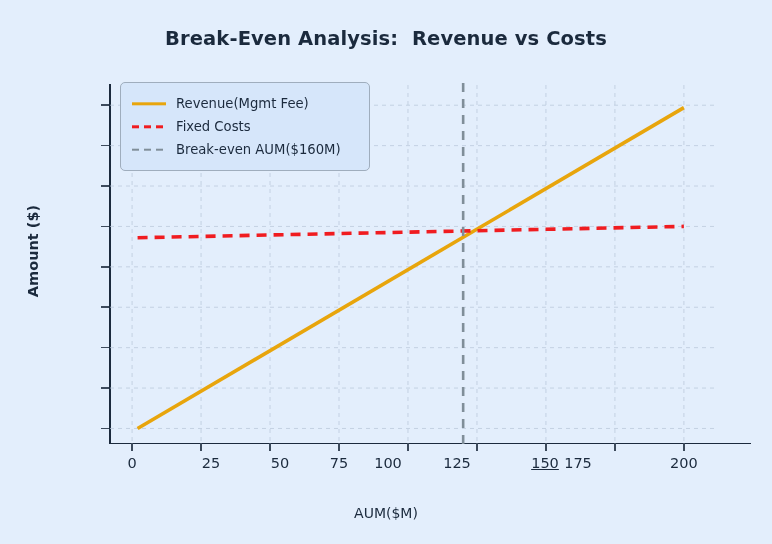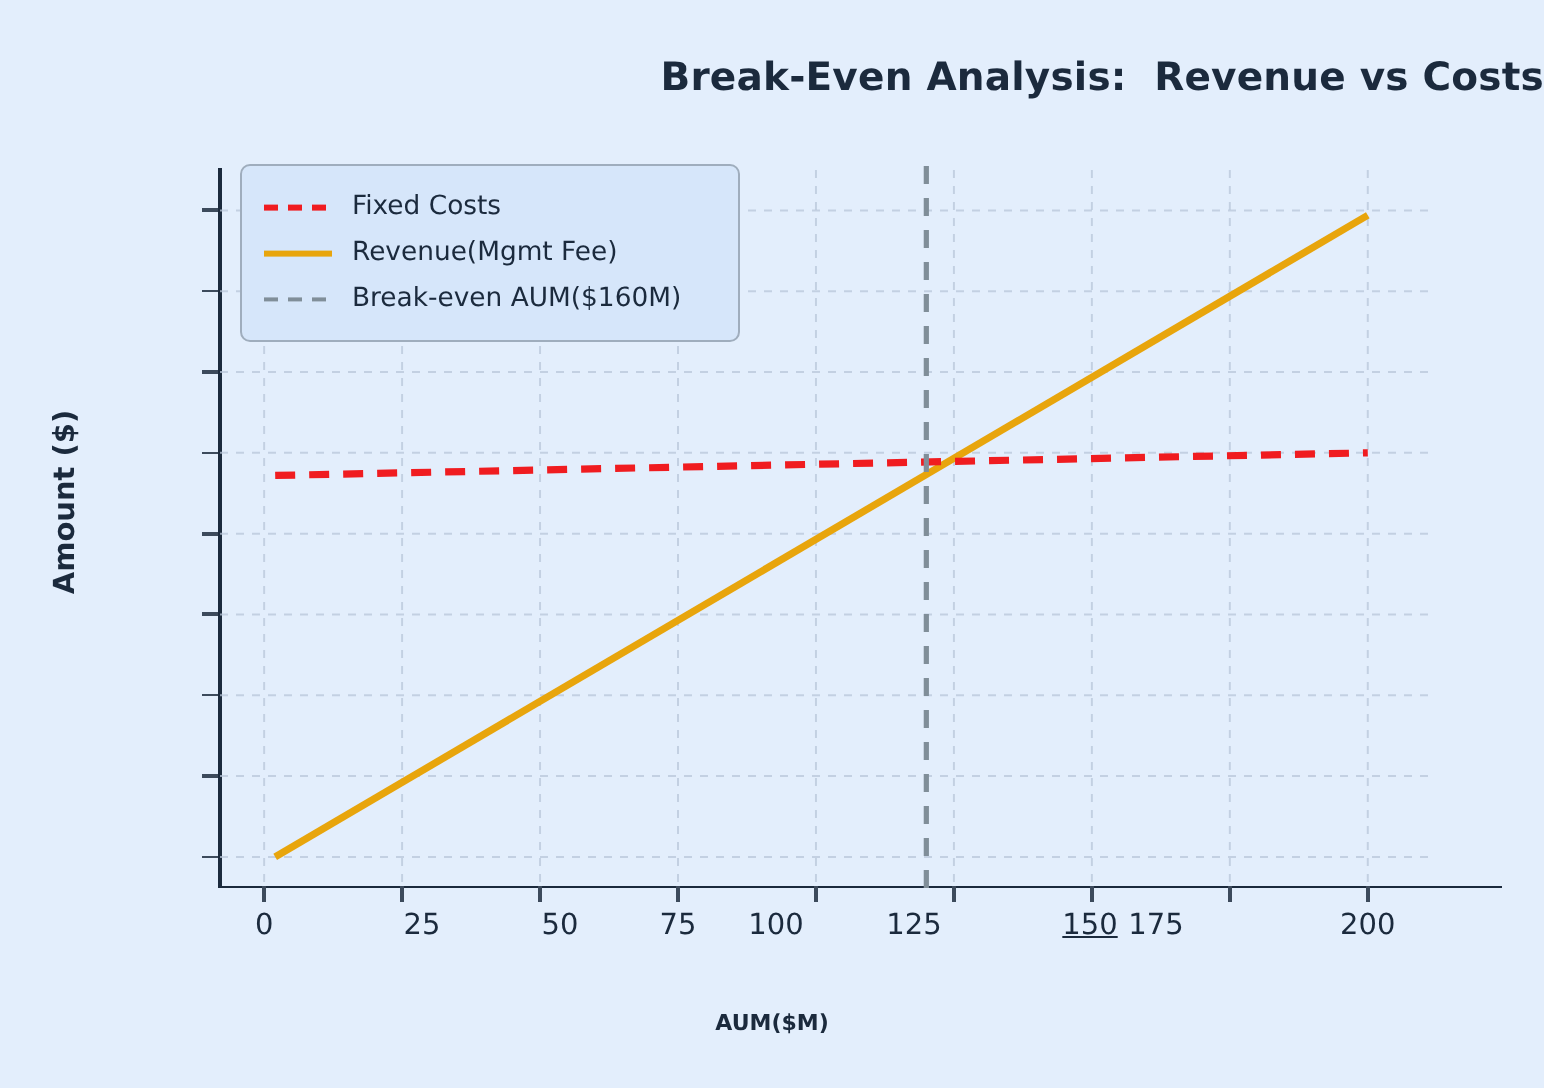--- a/index.html
+++ b/index.html
@@ -22,21 +22,21 @@
     height: 544px;
     background: #e3eefc;
   }
 
   
   #chart-title {
     position: absolute;
     left: 0;
     top: 27px;
     width: 772px;
-    text-align: right;
+    text-align: center;
     font-size: 19.5px;
     font-weight: bold;
     color: #1b2a3d;
     letter-spacing: 0.1px;
     white-space: pre;
   }
 
   
   
   #plot-area {
@@ -110,22 +110,22 @@
     transform: rotate(-90deg);
     transform-origin: center center;
     white-space: nowrap;
   }
   #xlabel {
     position: absolute;
     left: 0;
     top: 505px;
     width: 772px;
     text-align: center;
-    font-size: 11px;
-    font-weight: bold;
+    font-size: 14px;
+    font-weight: normal;
     color: #1b2a3d;
     white-space: nowrap;
   }
 
   
   #legend {
     position: absolute;
     left: 120px;
     top: 82px;
     width: 250px;
@@ -231,29 +231,29 @@
     <svg id="data-layer" viewBox="0 0 607 358" preserveAspectRatio="none">
         <line x1="27.59090909090909" y1="343.45372460496617" x2="573.8909090909091" y2="22.627539503385947" stroke-width="3.6" stroke="#e8a50c" stroke-linecap="butt"></line>
         <line x1="27.59090909090909" y1="152.7358916478555" x2="573.8909090909091" y2="141.42212189616248" stroke-width="3.6" stroke-dasharray="10,7" stroke="#f01c20" stroke-linecap="butt"></line>
         <line x1="353.16363636363633" y1="-2" x2="353.16363636363633" y2="360" stroke-width="2.6" stroke-dasharray="9,7" stroke="#808e99" stroke-linecap="butt"></line>
       </svg>
   </div>
 
   <div id="legend">
     <div class="legend-row">
       <span class="legend-swatch">
+        <span class="bar" style="background:#e8a50c;"></span>
+      </span>
+      <span class="legend-label">Revenue(Mgmt Fee)</span>
+    </div>
+    <div class="legend-row">
+      <span class="legend-swatch">
         <span class="bar" style="background:repeating-linear-gradient(to right,#f01c20 0 7px,transparent 7px 12px);"></span>
       </span>
       <span class="legend-label">Fixed Costs</span>
-    </div>
-    <div class="legend-row">
-      <span class="legend-swatch">
-        <span class="bar" style="background:#e8a50c;"></span>
-      </span>
-      <span class="legend-label">Revenue(Mgmt Fee)</span>
     </div>
     <div class="legend-row">
       <span class="legend-swatch">
         <span class="bar" style="background:repeating-linear-gradient(to right,#808e99 0 7px,transparent 7px 12px);height:2.6px;"></span>
       </span>
       <span class="legend-label">Break-even AUM($160M)</span>
     </div>
   </div>
 
 </div>

